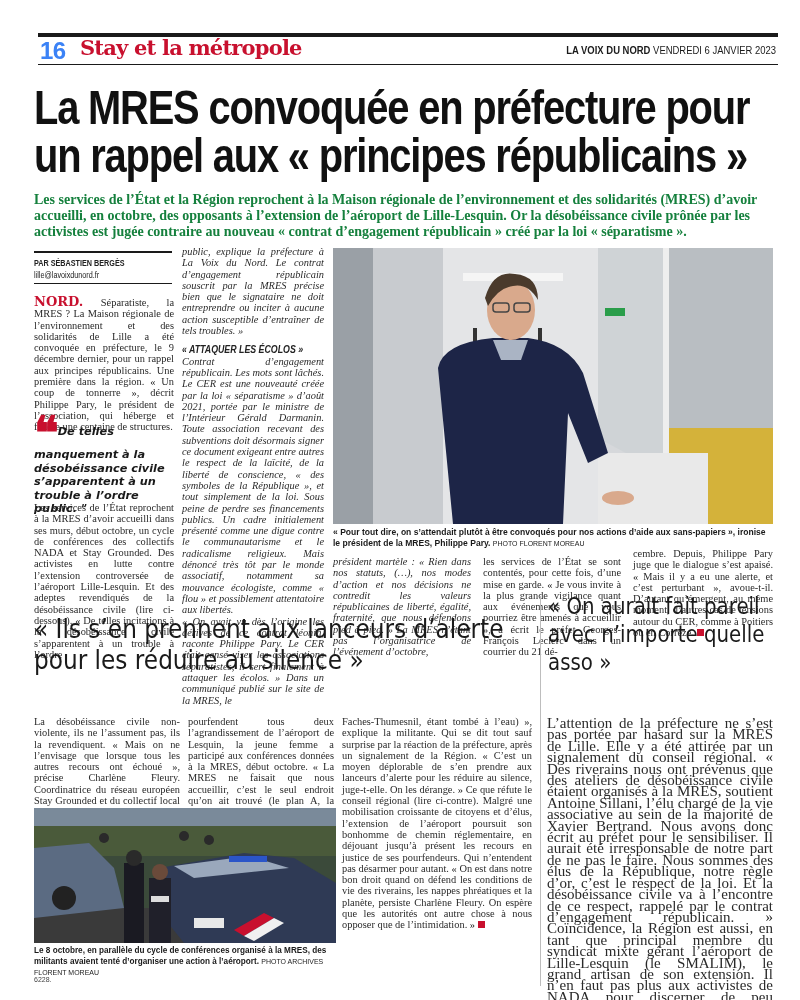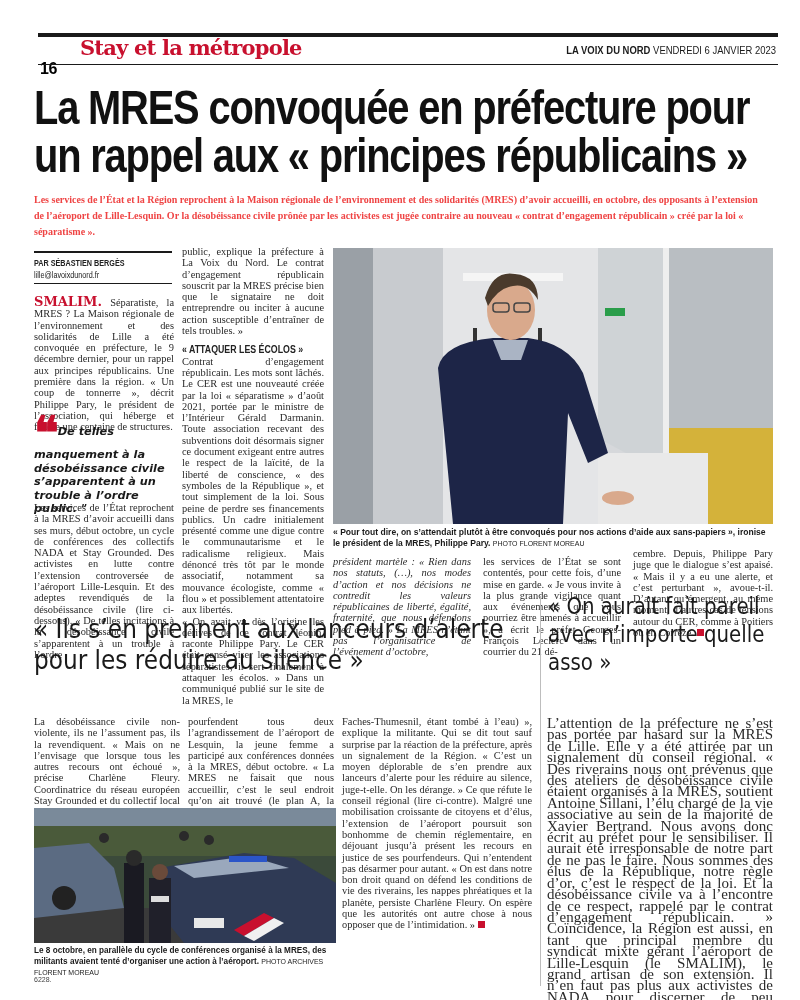--- a/index.html
+++ b/index.html
@@ -4,42 +4,42 @@
 <style>
   * { box-sizing: border-box; margin: 0; padding: 0; }
   html, body { width: 800px; height: 1000px; background: #fff; overflow: hidden; }
   body { position: relative; font-family: "Liberation Serif", serif; color: #222; }
 
   .abs { position: absolute; }
 
   
   .top-rule { left: 38px; top: 33px; width: 740px; height: 4px; background: #1a1a1a; }
   .header-bottom-rule { left: 38px; top: 64px; width: 740px; height: 1px; background: #1a1a1a; }
-  .page-num { left: 40px; top: 37px; font-family: "Liberation Sans", sans-serif; font-weight: bold; font-size: 16px; color: #000000; letter-spacing: -0.5px; margin-top: 23px; }
+  .page-num { left: 40px; top: 37px; font-family: "Liberation Sans", sans-serif; font-weight: bold; font-size: 24px; color: #3b82f6; letter-spacing: -0.5px; }
   .section-title { left: 80px; top: 35px; font-family: "DejaVu Serif", serif; font-weight: bold; font-size: 21px; color: #c8102e; letter-spacing: -0.8px; }
   .masthead { right: 24px; top: 44px; font-family: "Liberation Sans", sans-serif; font-size: 11px; color: #1a1a1a; transform: scaleX(0.86); transform-origin: right center; }
   .masthead b { font-weight: bold; }
 
   
   .headline { left: 34px; top: 84px; width: 760px; font-family: "Liberation Sans", sans-serif; font-weight: bold; font-size: 48px; line-height: 48px; color: #111; letter-spacing: -1.4px; transform: scaleX(0.83); transform-origin: left top; white-space: nowrap; }
 
-  .standfirst { left: 34px; top: 192px; width: 735px; font-family: "Liberation Serif", serif; font-weight: bold; font-size: 10px; line-height: 16px; color: #ef4444; }
+  .standfirst { left: 34px; top: 192px; width: 735px; font-family: "Liberation Serif", serif; font-weight: bold; font-size: 14px; line-height: 16px; color: #15803d; }
 
   
   .byline-rule-top { left: 34px; top: 251px; width: 138px; height: 2px; background: #1a1a1a; }
   .byline { left: 34px; top: 258px; font-family: "Liberation Sans", sans-serif; font-size: 8.5px; font-weight: bold; color: #222; transform: scaleX(0.85); transform-origin: left; white-space: nowrap; }
   .byline-email { left: 34px; top: 270px; font-family: "Liberation Sans", sans-serif; font-size: 8.5px; color: #222; transform: scaleX(0.85); transform-origin: left; white-space: nowrap; }
   .byline-rule-bottom { left: 34px; top: 283px; width: 138px; height: 1px; background: #1a1a1a; }
 
   
   .col { font-family: "Liberation Serif", serif; font-size: 10.4px; line-height: 11.3px; color: #2a2a2a; text-align: justify; hyphens: auto; }
   .dateline { font-family: "DejaVu Serif", serif; font-weight: bold; color: #c8102e; font-size: 13px; }
   .col1a { left: 34px; top: 296px; width: 140px; }
   .col1b { left: 34px; top: 502px; width: 140px; }
-  .col2 { left: 182px; top: 246px; width: 142px; }
+  .col2 { left: 182px; top: 246px; width: 142px; font-style: italic; }
   .subhead { font-family: "Liberation Sans", sans-serif; font-weight: bold; font-size: 10px; color: #222; display: block; margin-top: 8px; transform: scaleX(0.88); transform-origin: left; white-space: nowrap; }
 
   
   .pullquote { left: 34px; top: 418px; width: 140px; font-family: "DejaVu Sans", sans-serif; font-weight: bold; font-style: italic; font-size: 11.3px; line-height: 13.5px; color: #1a1a1a; }
   .quote-mark-open { font-family: "DejaVu Serif", serif; font-size: 46px; line-height: 30px; color: #c8102e; font-weight: bold; font-style: normal; vertical-align: -14px; margin-right: 1px; letter-spacing: -6px; }
   .quote-mark-close { font-family: "DejaVu Serif", serif; font-size: 11px; font-style: normal; }
 
   
   .photo1 { left: 333px; top: 248px; width: 440px; height: 276px; overflow: hidden; background: #cfcfcf; }
   .caption1 { left: 333px; top: 527px; width: 440px; font-family: "Liberation Sans", sans-serif; font-weight: bold; font-size: 9.2px; line-height: 11px; color: #1a1a1a; transform: scaleX(0.93); transform-origin: left; width: 473px; }
@@ -84,21 +84,21 @@
   <div>un rappel aux « principes républicains »</div>
 </div>
 <div class="abs standfirst">Les services de l’État et la Région reprochent à la Maison régionale de l’environnement et des solidarités (MRES) d’avoir accueilli, en octobre, des opposants à l’extension de l’aéroport de Lille-Lesquin. Or la désobéissance civile prônée par les activistes est jugée contraire au nouveau « contrat d’engagement républicain » créé par la loi « séparatisme ».</div>
 
 <div class="abs byline-rule-top"></div>
 <div class="abs byline">PAR SÉBASTIEN BERGÈS</div>
 <div class="abs byline-email">lille@lavoixdunord.fr</div>
 <div class="abs byline-rule-bottom"></div>
 
 <div class="abs col col1a">
-  <span class="dateline">SMALIM.</span>
+  <span class="dateline">NORD.</span>
   <span>Séparatiste, la MRES ? La Maison régionale de l’environnement et des solidarités de Lille a été convoquée en préfecture, le 9 décembre dernier, pour un rappel aux principes républicains. Une première dans la région. « Un coup de tonnerre », décrit Philippe Pary, le président de l’association, qui héberge et fédère une centaine de structures.</span>
 </div>
 
 <div class="abs pullquote">
   <span class="quote-mark-open">❝</span>
   <span>De telles manquement à la désobéissance civile s’apparentent à un trouble à l’ordre public.</span>
   <span class="quote-mark-close">”</span>
 </div>
 
 <div class="abs col col1b">Les services de l’État reprochent à la MRES d’avoir accueilli dans ses murs, début octobre, un cycle de conférences des collectifs NADA et Stay Grounded. Des activistes en lutte contre l’extension controversée de l’aéroport Lille-Lesquin. Et des adeptes revendiqués de la désobéissance civile (lire ci-dessous). « De telles incitations à la désobéissance civile s’apparentent à un trouble à l’ordre</div>

